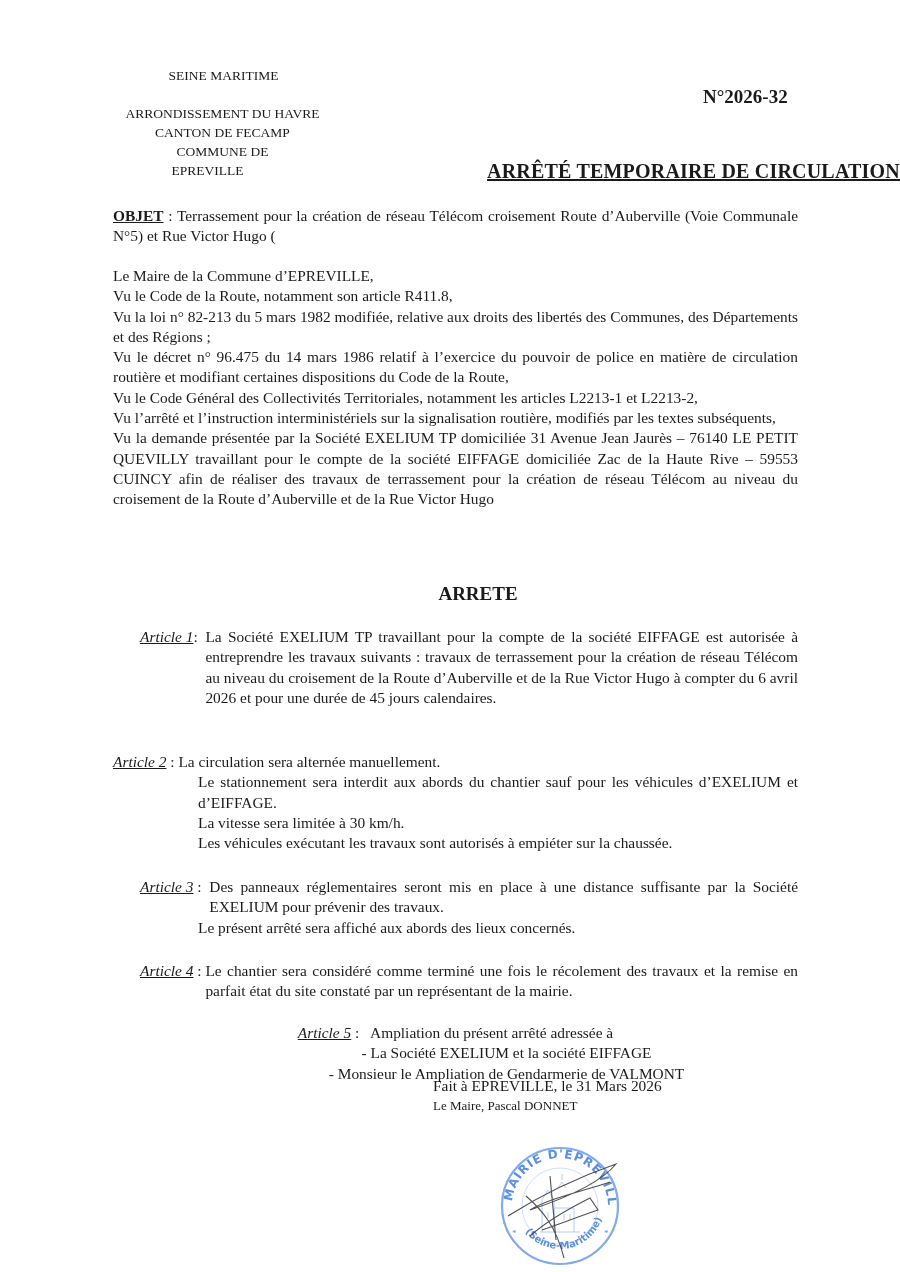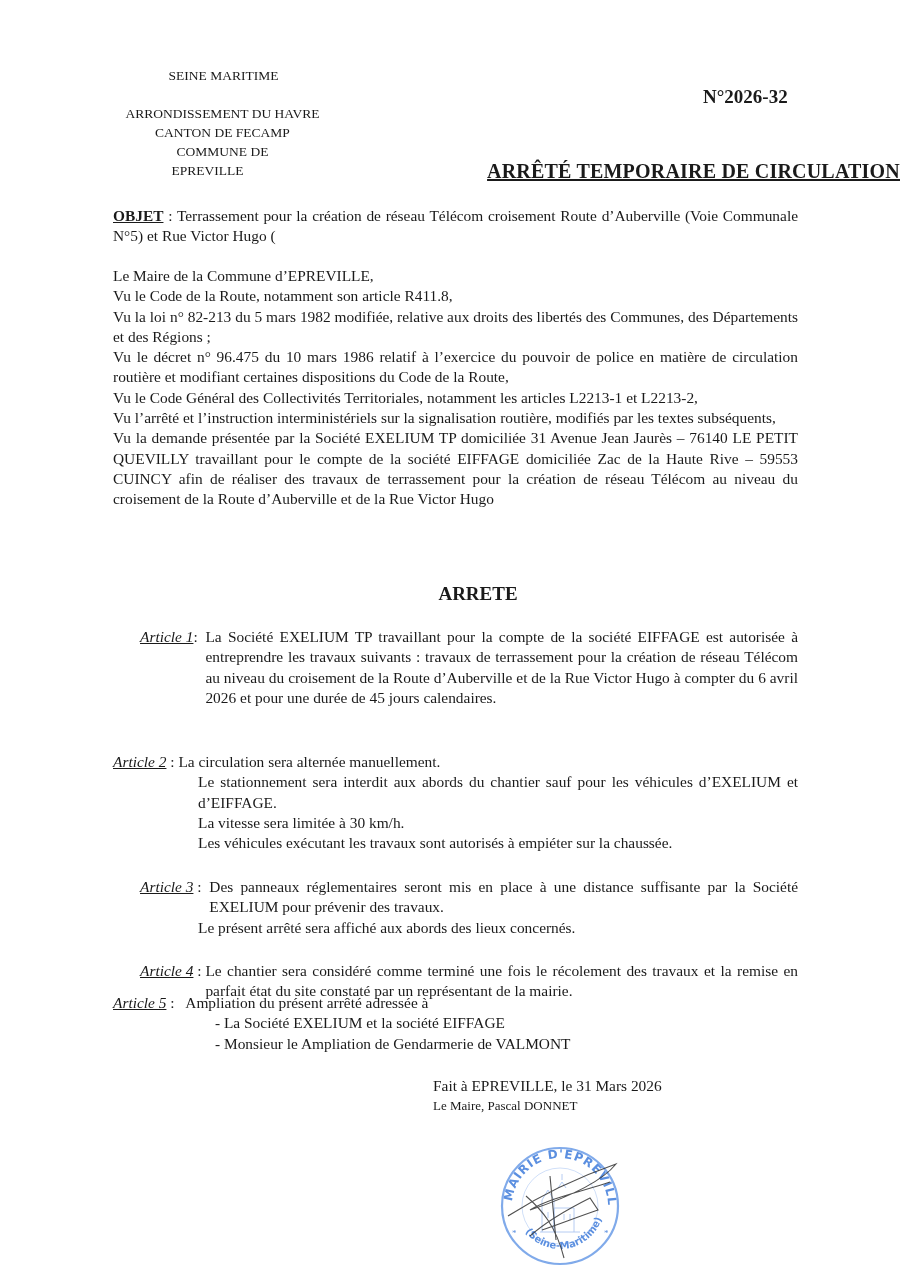--- a/index.html
+++ b/index.html
@@ -54,21 +54,21 @@
   <div class="arrete-num">N°2026-32</div>
 
   <div class="title">ARRÊTÉ TEMPORAIRE DE CIRCULATION</div>
 
   <div class="text" style="top:206px;"><span class="objet-label">OBJET</span><span> : Terrassement pour la création de réseau Télécom croisement Route d’Auberville (Voie Communale N°5) et Rue Victor Hugo (</span></div>
 
   <div class="text considerants">
     <p>Le Maire de la Commune d’EPREVILLE,</p>
     <p>Vu le Code de la Route, notamment son article R411.8,</p>
     <p>Vu la loi n° 82-213 du 5 mars 1982 modifiée, relative aux droits des libertés des Communes, des Départements et des Régions ;</p>
-    <p>Vu le décret n° 96.475 du 10 mars 1986 relatif à l’exercice du pouvoir de police en matière de circulation routière et modifiant certaines dispositions du Code de la Route,</p>
+    <p>Vu le décret n° 96.475 du 14 mars 1986 relatif à l’exercice du pouvoir de police en matière de circulation routière et modifiant certaines dispositions du Code de la Route,</p>
     <p>Vu le Code Général des Collectivités Territoriales, notamment les articles L2213-1 et L2213-2,</p>
     <p>Vu l’arrêté et l’instruction interministériels sur la signalisation routière, modifiés par les textes subséquents,</p>
     <p>Vu la demande présentée par la Société EXELIUM TP domiciliée 31 Avenue Jean Jaurès – 76140 LE PETIT QUEVILLY travaillant pour le compte de la société EIFFAGE domiciliée Zac de la Haute Rive – 59553 CUINCY afin de réaliser des travaux de terrassement pour la création de réseau Télécom au niveau du croisement de la Route d’Auberville et de la Rue Victor Hugo</p>
   </div>
 
   <div class="arrete-heading">ARRETE</div>
 
   <div class="article" style="top:627px;">
     <div class="art-row">
       <span class="art-head"><span class="art-label">Article 1</span><span style="white-space:pre;">:  </span></span>
@@ -91,21 +91,21 @@
     <div class="indent">Le présent arrêté sera affiché aux abords des lieux concernés.</div>
   </div>
 
   <div class="article" style="top:961px;">
     <div class="art-row">
       <span class="art-head"><span class="art-label">Article 4</span><span style="white-space:pre;"> : </span></span>
       <span class="art-body">Le chantier sera considéré comme terminé une fois le récolement des travaux et la remise en parfait état du site constaté par un représentant de la mairie.</span>
     </div>
   </div>
 
-  <div class="article" style="top:993px;">
+  <div class="article" style="top:1023px;text-align:center;">
     <div><span class="art-label">Article 5</span><span style="white-space:pre;"> :   </span><span>Ampliation du présent arrêté adressée à</span></div>
     <div class="indent-sub">- La Société EXELIUM et la société EIFFAGE</div>
     <div class="indent-sub">- Monsieur le Ampliation de Gendarmerie de VALMONT</div>
   </div>
 
   <div class="signature">
     <div>Fait à EPREVILLE, le 31 Mars 2026</div>
     <div class="mayor">Le Maire, Pascal DONNET</div>
   </div>
 

